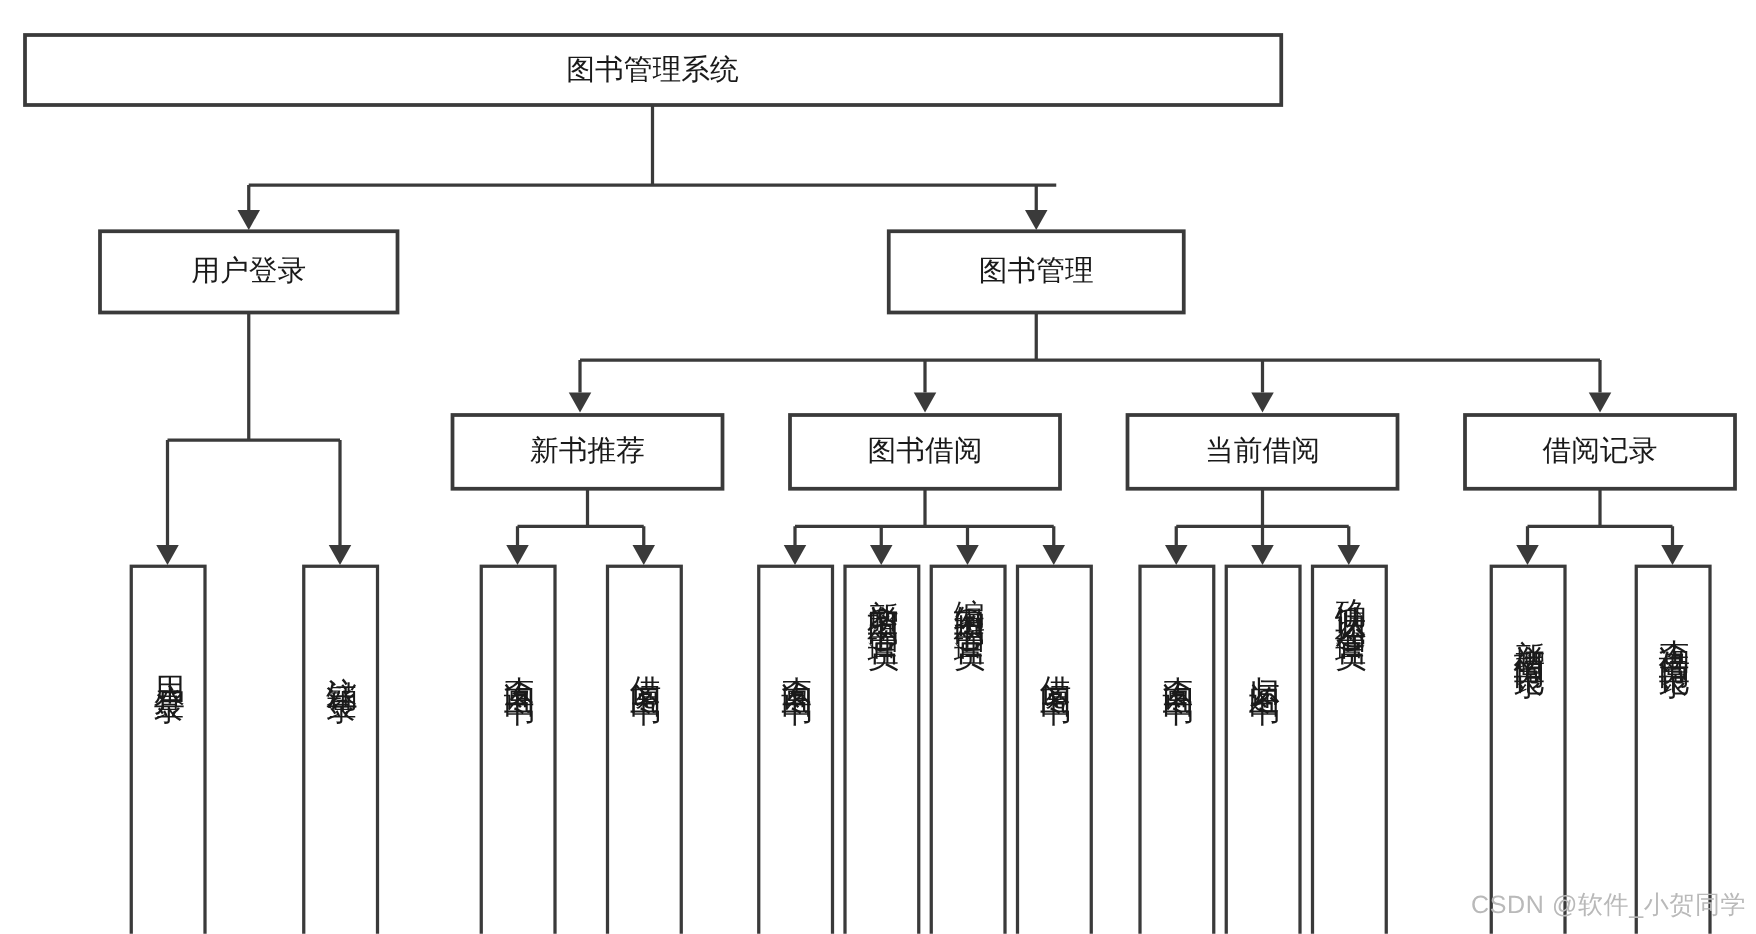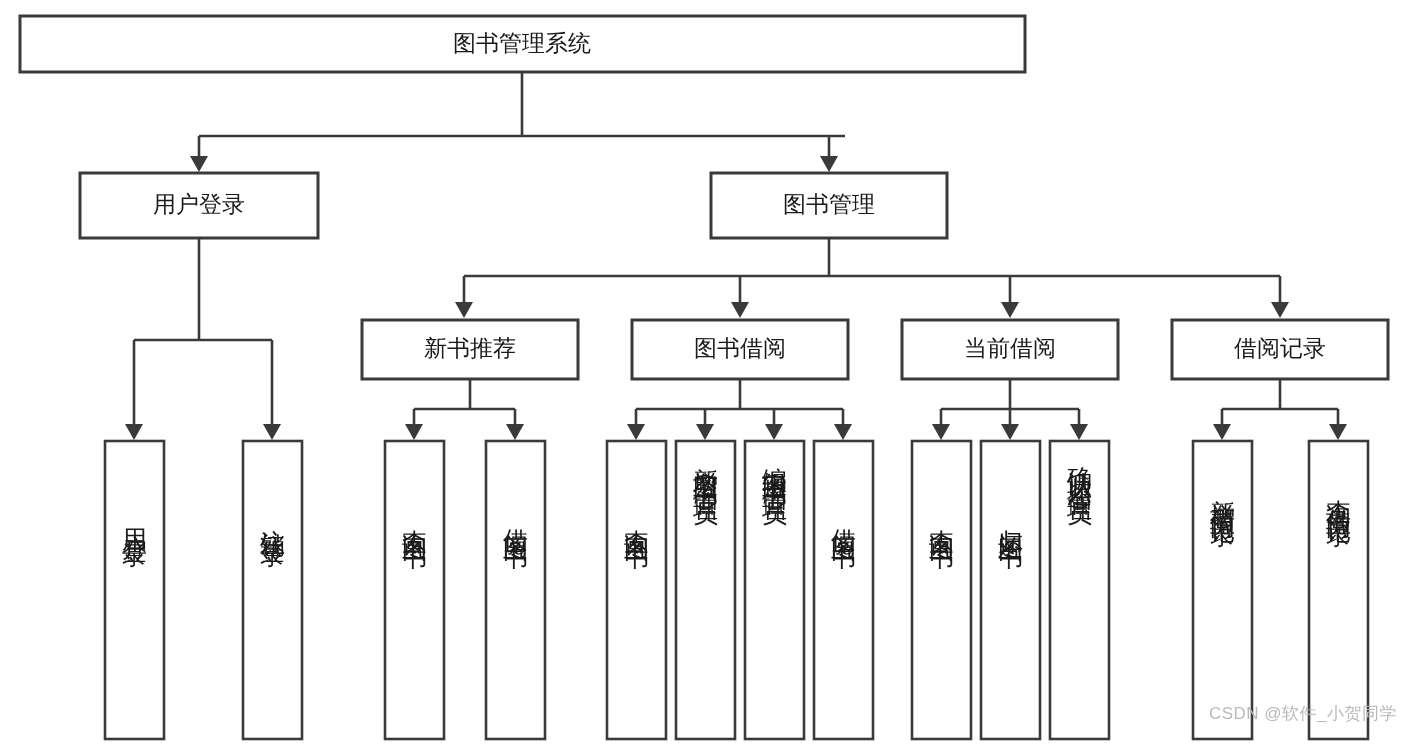--- a/index.html
+++ b/index.html
@@ -10,21 +10,21 @@
   body {
     width: 1405px;
     height: 747px;
     font-family: "Liberation Sans", "DejaVu Sans", sans-serif;
     position: relative;
     overflow: hidden;
   }
   #diagram-root {
     position: absolute;
     left: 0;
-    top: 4px;
+    top: 16px;
     width: 1405px;
     height: 728px;
     text-decoration: underline;
   }
   svg.flow {
     display: block;
     width: 1405px;
     height: 747px;
   }
   .node-rect {
@@ -69,21 +69,21 @@
     line-height: 1;
     letter-spacing: 5px;
     color: #1a1a1a;
     white-space: nowrap;
   }
   .watermark {
     position: absolute;
     right: 8px;
     bottom: 7px;
     font-family: "Liberation Sans", "DejaVu Sans", sans-serif;
-    font-size: 17px;
+    font-size: 20px;
     color: #b9b9b9;
     letter-spacing: 0.5px;
     white-space: nowrap;
   }
 </style>
 </head>
 <body>
 
 <div id="diagram-root">
 

